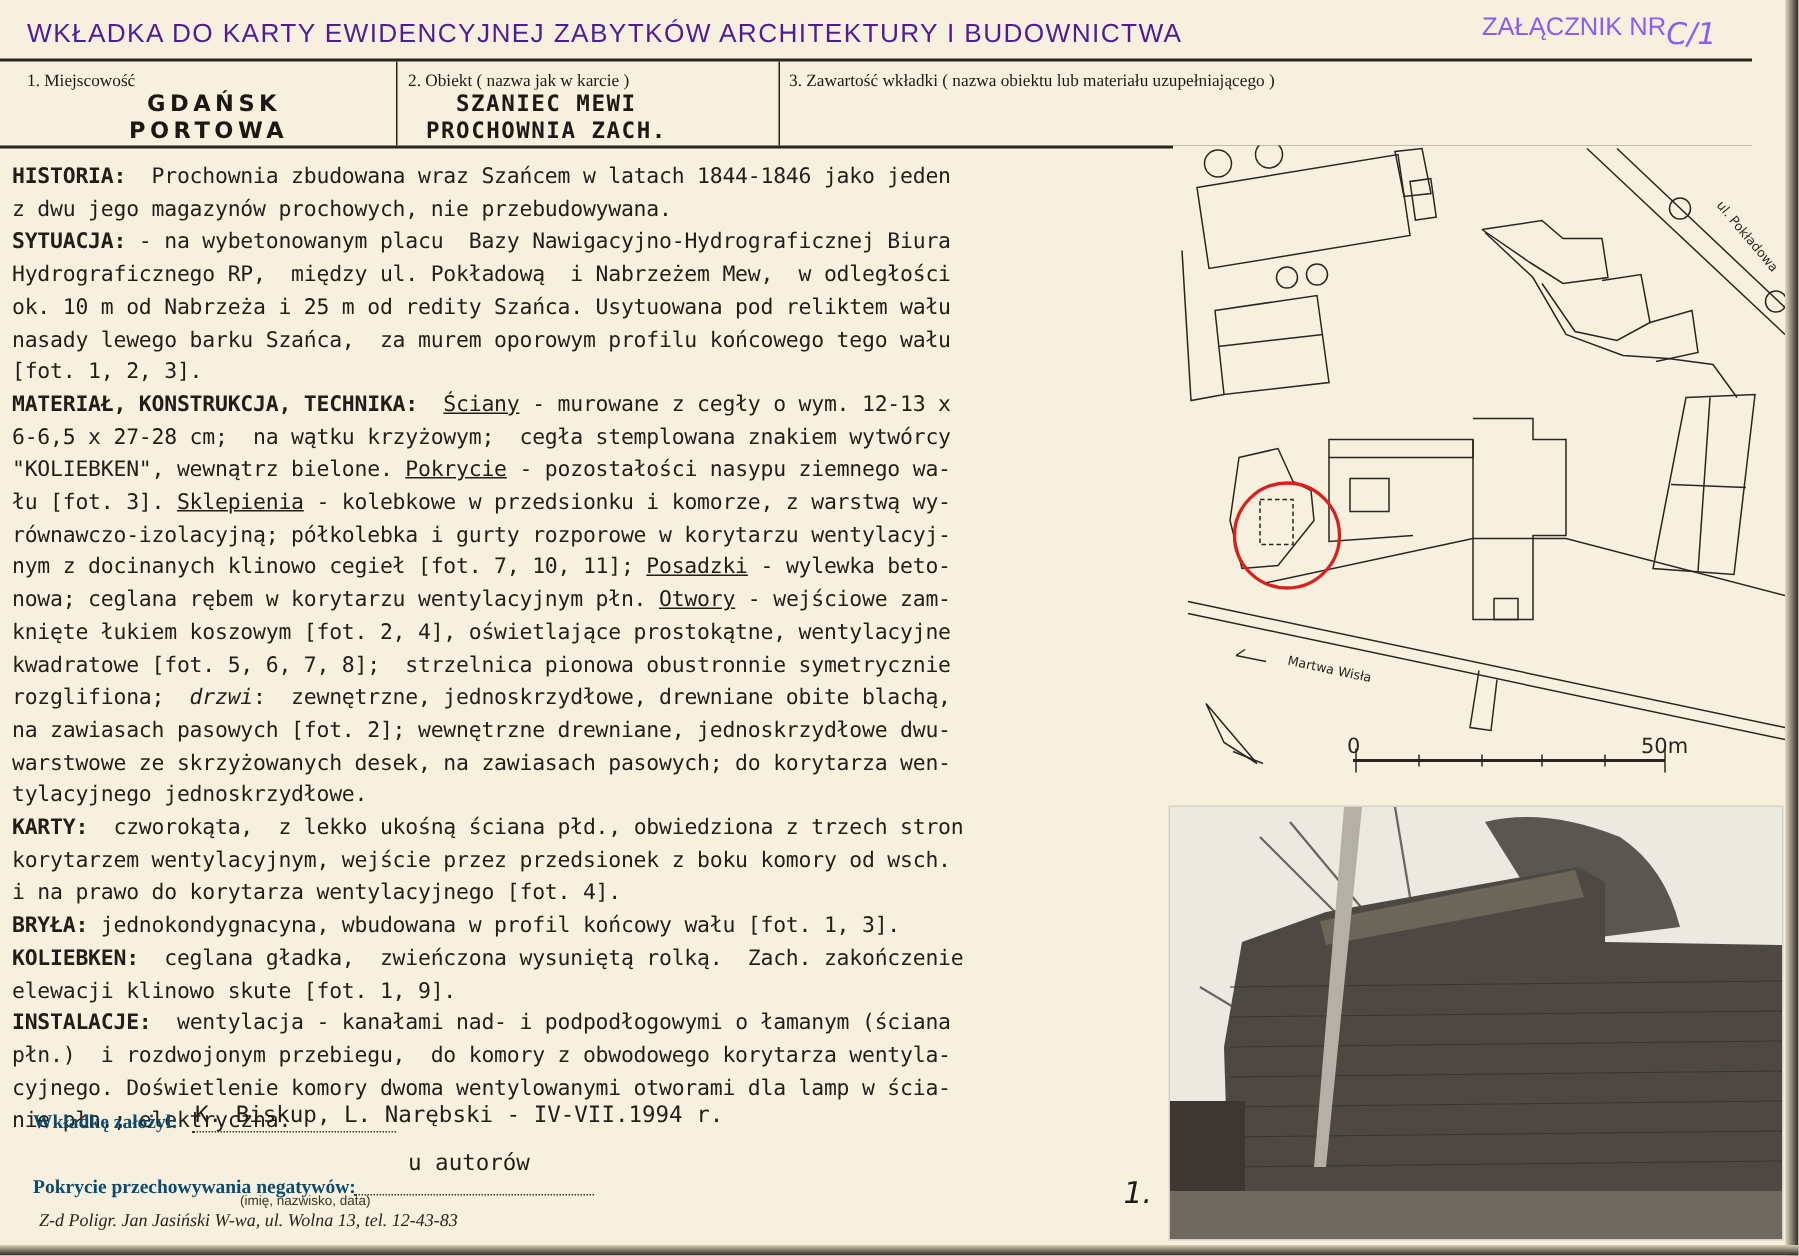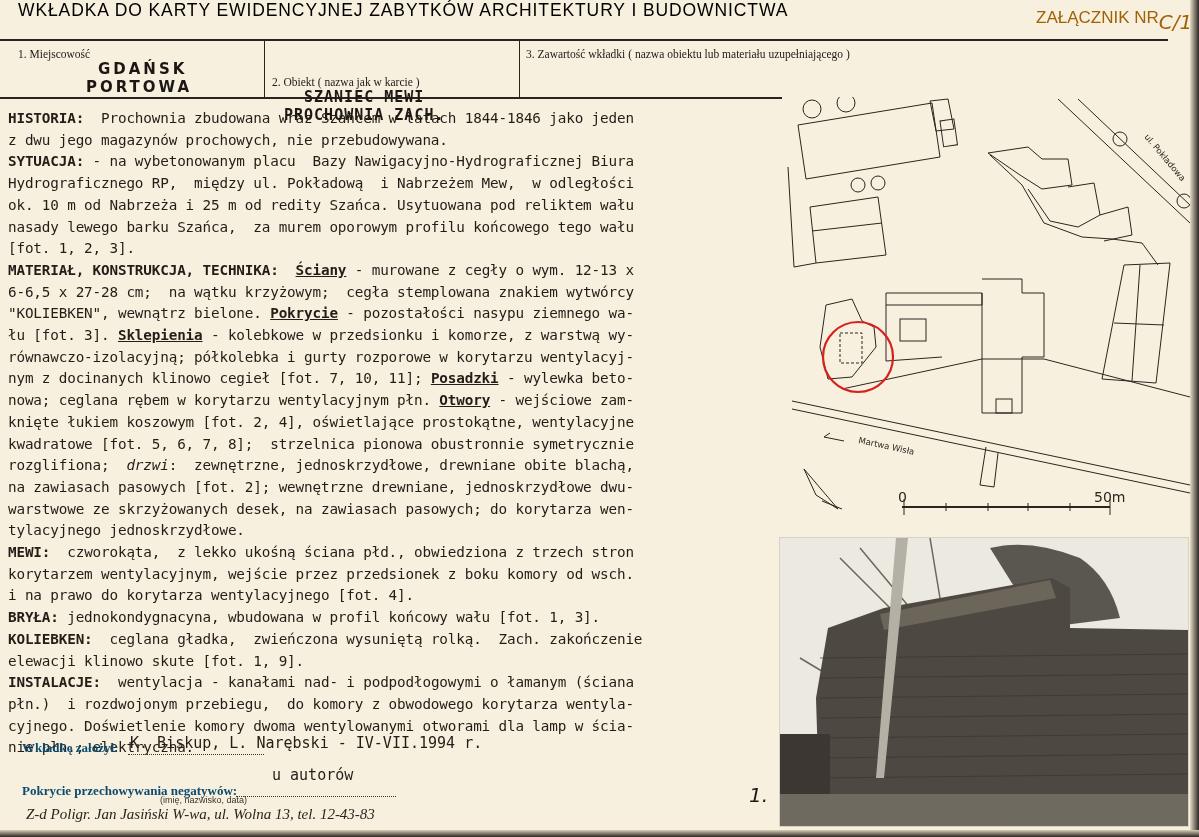--- a/index.html
+++ b/index.html
@@ -1,39 +1,39 @@
 <!DOCTYPE html>
 <html><head>
 <meta charset="utf-8">
 <style>
   html,body{margin:0;padding:0;}
   body{width:1199px;height:837px;background:#f6efdc;overflow:hidden;position:relative;
        font-family:"Liberation Sans",sans-serif;color:#1b1712;}
   .sheet{position:absolute;left:0;top:0;width:1190px;height:830px;background:#f7f0de;}
   .edge-r{position:absolute;right:0;top:0;width:9px;height:837px;background:linear-gradient(90deg,#e6dcc4,#2a2622);}
   .edge-b{position:absolute;left:0;bottom:0;width:1199px;height:7px;background:linear-gradient(180deg,#d9cfb6,#2a2622);}
-  .title{position:absolute;left:18px;top:0;font-size:17.5px;letter-spacing:0.9px;color:#000000;}
-  .annex{position:absolute;left:988px;top:4px;font-size:17px;color:#a16207;margin-left:48px;}
+  .title{position:absolute;left:18px;top:12px;font-size:17.5px;letter-spacing:0.9px;color:#4c1d95;}
+  .annex{position:absolute;left:988px;top:4px;font-size:17px;color:#8b5cf6;}
   .annex .hand{font-family:"DejaVu Sans",sans-serif;font-style:italic;font-size:20px;position:relative;top:6px;}
   .rule{position:absolute;background:#2a241c;}
   .hdr-col{position:absolute;top:46px;height:52px;}
   .hdr-label{font-family:"Liberation Serif",serif;font-size:11.5px;color:#1d1915;}
   .hdr-val{font-family:"DejaVu Sans Mono",monospace;font-weight:bold;font-size:15px;color:#1d1915;letter-spacing:1px;}
   .loc1{position:absolute;left:80px;top:14px;font-family:"DejaVu Sans",sans-serif;font-weight:bold;font-size:15px;letter-spacing:3px;}
   .loc2{position:absolute;left:68px;top:32px;font-family:"DejaVu Sans",sans-serif;font-weight:bold;font-size:15px;letter-spacing:3px;}
   .body-text{position:absolute;left:8px;top:108px;width:770px;font-family:"DejaVu Sans Mono",monospace;
        font-size:14.3px;line-height:21.7px;color:#221d17;white-space:pre;letter-spacing:-0.15px;}
   .body-text b{font-weight:bold;}
-  .body-text u{text-decoration:underline;font-weight:bold;}
+  .body-text u{text-decoration:underline;}
   .body-text i{font-style:italic;}
   .foot-label{position:absolute;font-family:"Liberation Serif",serif;font-size:13px;font-weight:bold;color:#0c4a6e;}
   .foot-dots{position:absolute;border-bottom:1.5px dotted #3a342a;height:0;}
   .foot-val{position:absolute;font-family:"DejaVu Sans Mono",monospace;font-size:15px;color:#221d17;}
   .foot-sub{position:absolute;font-family:"Liberation Sans",sans-serif;font-size:9px;color:#3a342a;margin-top:38px;}
-  .printer{position:absolute;left:26px;top:806px;font-family:"Liberation Serif",serif;font-style:italic;font-size:15px;color:#2a241c;}
+  .printer{position:absolute;left:26px;top:806px;font-family:"Liberation Serif",serif;font-style:italic;font-size:12px;color:#2a241c;}
   .pageno{position:absolute;left:749px;top:783px;font-family:"DejaVu Sans",sans-serif;font-style:italic;font-size:20px;color:#1d1915;}
   .plan{position:absolute;left:782px;top:97px;width:408px;height:430px;background:#f7f0de;}
   .photo{position:absolute;left:779px;top:537px;width:408px;height:288px;background:#efebe3;overflow:hidden;border:1px solid #d9d2c2;}
 </style>
 </head>
 <body>
 
 <div class="sheet"></div>
 <div class="edge-r"></div>
 <div class="edge-b"></div>
@@ -46,21 +46,21 @@
 <div class="rule" style="left:0;top:39px;width:1168px;height:2px;"></div>
 <div class="rule" style="left:0;top:97px;width:1168px;height:2px;"></div>
 <div class="rule" style="left:264px;top:41px;width:1px;height:56px;"></div>
 <div class="rule" style="left:519px;top:41px;width:1px;height:56px;"></div>
 
 <div class="hdr-col" style="left:18px;width:244px;">
   <div class="hdr-label" style="position:absolute;left:0;top:2px;">1. Miejscowość</div>
   <div class="loc1">GDAŃSK</div>
   <div class="loc2">PORTOWA</div>
 </div>
-<div class="hdr-col" style="left:272px;width:244px;margin-top:28px;">
+<div class="hdr-col" style="left:272px;width:244px;">
   <div class="hdr-label" style="position:absolute;left:0;top:2px;">2. Obiekt ( nazwa jak w karcie )</div>
   <div class="hdr-val" style="position:absolute;left:32px;top:14px;">SZANIEC MEWI</div>
   <div class="hdr-val" style="position:absolute;left:12px;top:32px;">PROCHOWNIA ZACH.</div>
 </div>
 <div class="hdr-col" style="left:526px;width:640px;">
   <div class="hdr-label" style="position:absolute;left:0;top:2px;">3. Zawartość wkładki ( nazwa obiektu lub materiału uzupełniającego )</div>
 </div>
 
 <div class="body-text"><span><b>HISTORIA:</b><span>  Prochownia zbudowana wraz Szańcem w latach 1844-1846 jako jeden</span>
 <span>z dwu jego magazynów prochowych, nie przebudowywana.</span></span>
@@ -75,21 +75,21 @@
 <span>łu [fot. 3]. </span><u>Sklepienia</u><span> - kolebkowe w przedsionku i komorze, z warstwą wy-</span>
 <span>równawczo-izolacyjną; półkolebka i gurty rozporowe w korytarzu wentylacyj-</span>
 <span>nym z docinanych klinowo cegieł [fot. 7, 10, 11]; </span><u>Posadzki</u><span> - wylewka beto-</span>
 <span>nowa; ceglana rębem w korytarzu wentylacyjnym płn. </span><u>Otwory</u><span> - wejściowe zam-</span>
 <span>knięte łukiem koszowym [fot. 2, 4], oświetlające prostokątne, wentylacyjne</span>
 <span>kwadratowe [fot. 5, 6, 7, 8];  strzelnica pionowa obustronnie symetrycznie</span>
 <span>rozglifiona;  </span><i>drzwi</i><span>:  zewnętrzne, jednoskrzydłowe, drewniane obite blachą,</span>
 <span>na zawiasach pasowych [fot. 2]; wewnętrzne drewniane, jednoskrzydłowe dwu-</span>
 <span>warstwowe ze skrzyżowanych desek, na zawiasach pasowych; do korytarza wen-</span>
 <span>tylacyjnego jednoskrzydłowe.</span></span>
-<span><b>MEWI:</b><span>  czworokąta,  z lekko ukośną ściana płd., obwiedziona z trzech stron</span>
+<span><b>KARTY:</b><span>  czworokąta,  z lekko ukośną ściana płd., obwiedziona z trzech stron</span>
 <span>korytarzem wentylacyjnym, wejście przez przedsionek z boku komory od wsch.</span>
 <span>i na prawo do korytarza wentylacyjnego [fot. 4].</span></span>
 <span><b>BRYŁA:</b><span> jednokondygnacyna, wbudowana w profil końcowy wału [fot. 1, 3].</span></span>
 <span><b>KOLIEBKEN:</b><span>  ceglana gładka,  zwieńczona wysuniętą rolką.  Zach. zakończenie</span>
 <span>elewacji klinowo skute [fot. 1, 9].</span></span>
 <span><b>INSTALACJE:</b><span>  wentylacja - kanałami nad- i podpodłogowymi o łamanym (ściana</span>
 <span>płn.)  i rozdwojonym przebiegu,  do komory z obwodowego korytarza wentyla-</span>
 <span>cyjnego. Doświetlenie komory dwoma wentylowanymi otworami dla lamp w ścia-</span>
 <span>nie płn.; elektryczna.</span></span></div>
 

